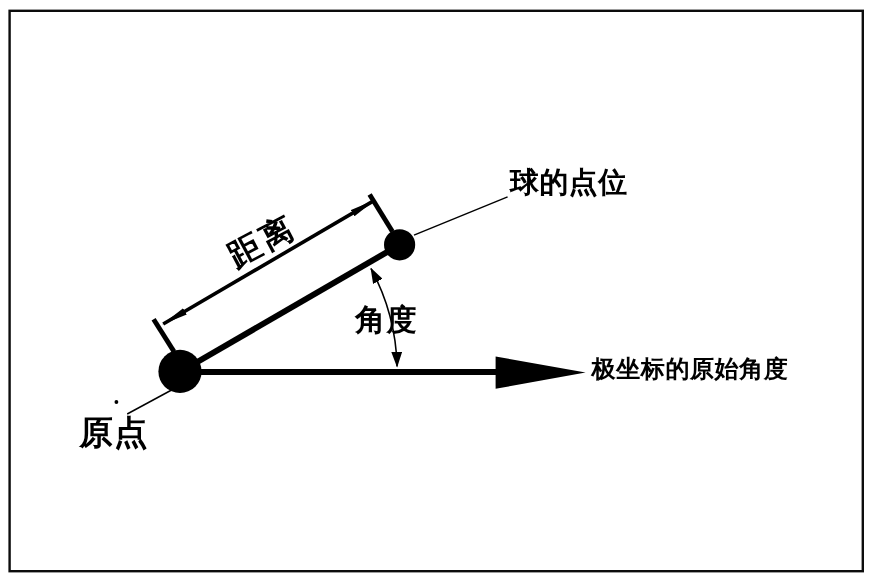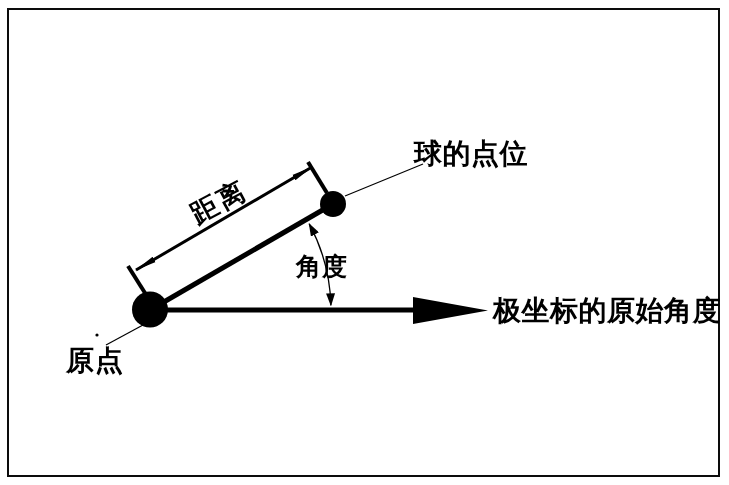--- a/index.html
+++ b/index.html
@@ -37,27 +37,27 @@
     letter-spacing: 3px;
     transform: rotate(-28deg);
     transform-origin: center center;
   }
   .label-angle {
     left: 296px; top: 254px;
     font-size: 25px;
     letter-spacing: 1px;
   }
   .label-ball-point {
-    left: 414px; top: 140px;
-    font-size: 28px;
+    left: 425px; top: 140px;
+    font-size: 24px;
     letter-spacing: 0.5px;
   }
   .label-polar-axis {
     left: 493px; top: 297px;
-    font-size: 28px;
+    font-size: 20px;
     letter-spacing: 0.5px;
   }
   .label-origin {
     left: 66px; top: 347px;
     font-size: 28px;
     letter-spacing: 1px;
   }
 </style>
 </head>
 <body>

